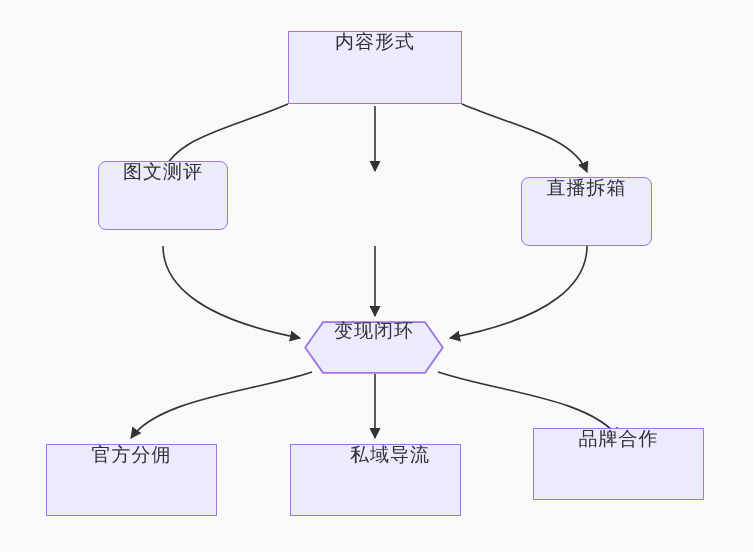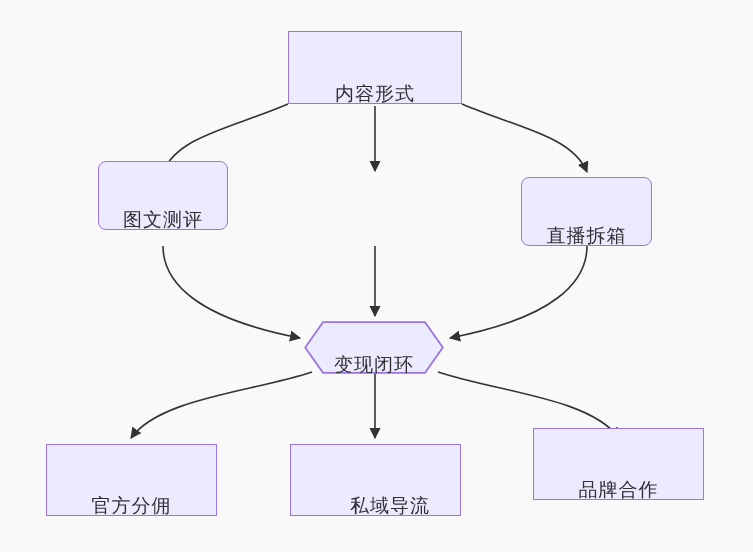--- a/index.html
+++ b/index.html
@@ -23,21 +23,21 @@
     position: absolute;
     left: 0;
     top: 0;
     width: 753px;
     height: 552px;
   }
   .node {
     position: absolute;
     box-sizing: border-box;
     display: flex;
-    align-items: flex-end;
+    align-items: flex-start;
     justify-content: center;
     background: #ecebfd;
     border: 1.6px solid #9b76e0;
     color: #2f2f34;
     font-size: 19px;
     letter-spacing: 1px;
     line-height: 1;
     user-select: none;
   }
   .node.rect {

